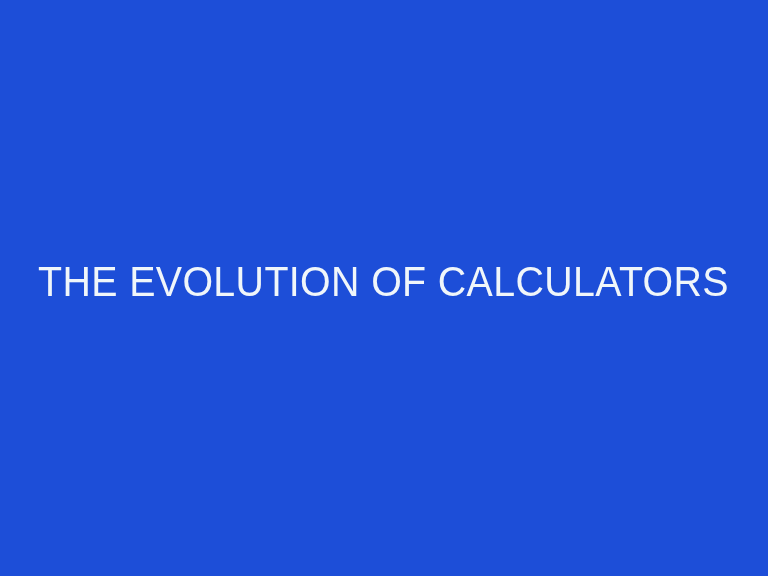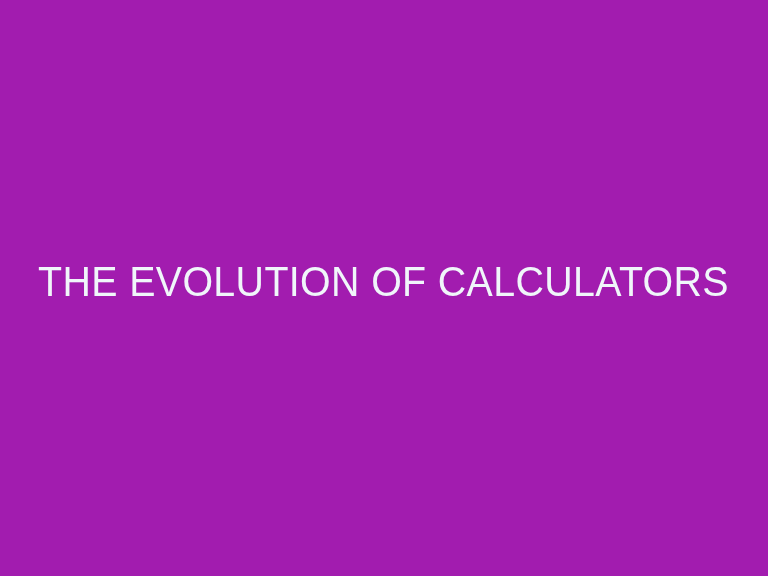--- a/index.html
+++ b/index.html
@@ -10,21 +10,21 @@
   body {
     background: #0a6cbc;
     font-family: "Liberation Sans", sans-serif;
   }
 
   .slide {
     position: relative;
     width: 768px;
     height: 576px;
     overflow: hidden;
-    background-color: #a21caf;
+    background-color: #1d4ed8;
     display: flex;
     align-items: center;
     justify-content: flex-start;
     box-sizing: border-box;
   }
 
   .title-block {
     width: 100%;
     text-align: center;
     

